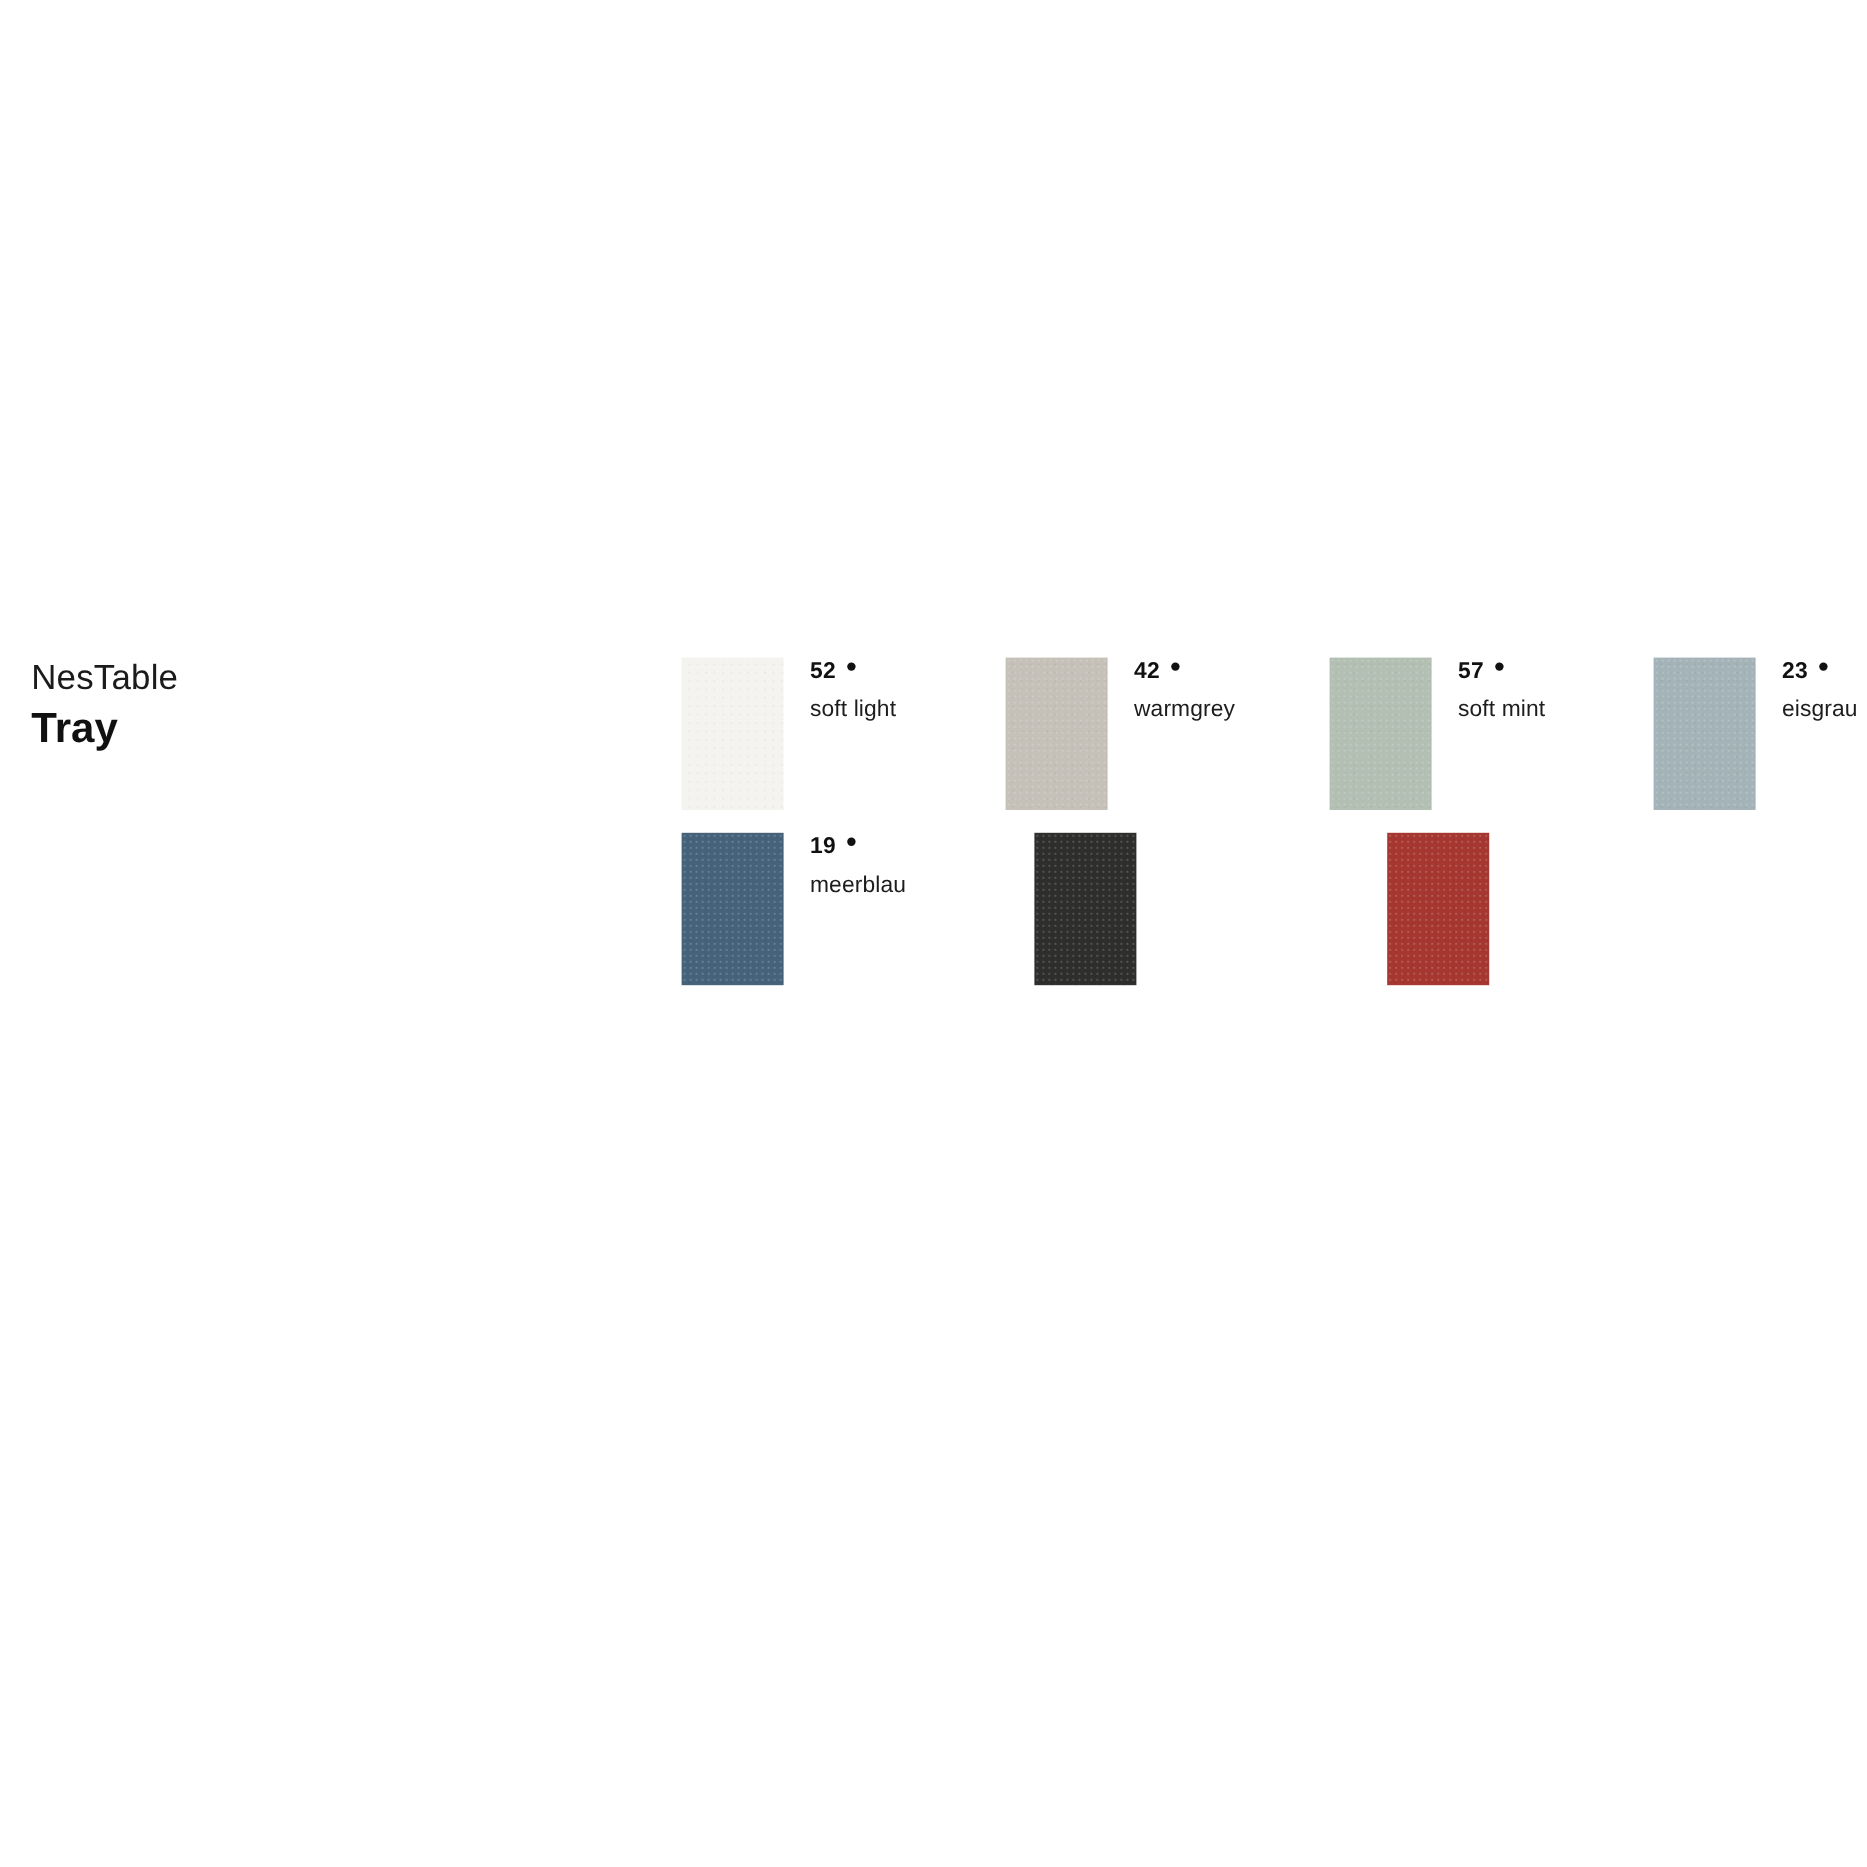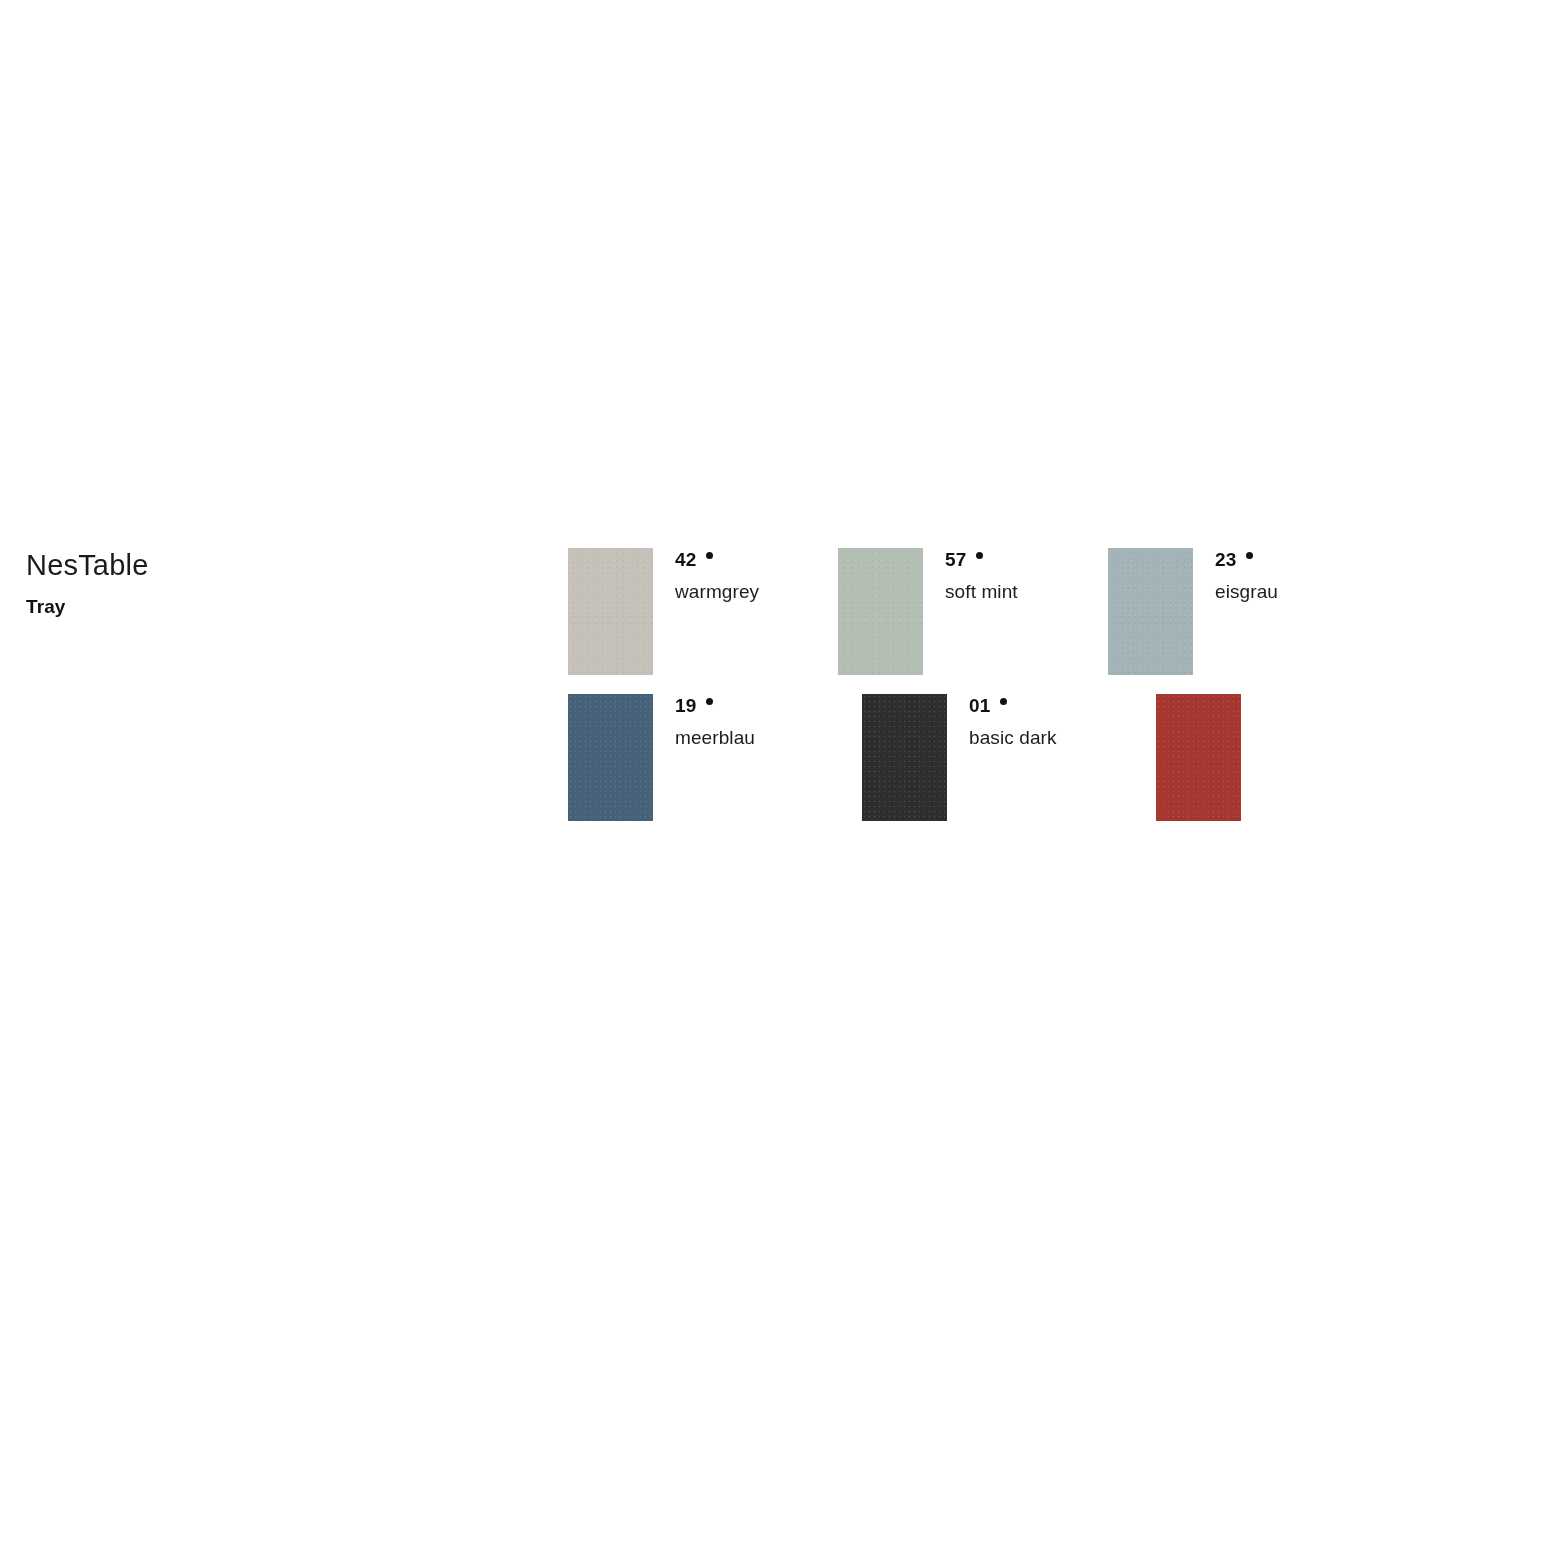--- a/index.html
+++ b/index.html
@@ -27,21 +27,21 @@
   }
   #product-title .line-1 {
     font-size: 29px;
     font-weight: 400;
     letter-spacing: 0.2px;
     line-height: 34px;
     color: #1b1b1b;
     white-space: nowrap;
   }
   #product-title .line-2 {
-    font-size: 19px;
+    font-size: 35px;
     font-weight: 700;
     letter-spacing: 0.1px;
     line-height: 34px;
     margin-top: 8px;
     color: #111111;
     white-space: nowrap;
   }
 
   
   #swatch-grid {
@@ -129,20 +129,30 @@
 
 <div id="product-title">
   <div class="line-1">NesTable</div>
   <div class="line-2">Tray</div>
 </div>
 
 <div id="swatch-grid">
 
   <div class="swatch-row">
 
+    <div class="swatch-cell">
+      <div class="swatch-chip" style="background-color:#f4f3f0"></div>
+      <div class="swatch-text">
+        <div class="swatch-code-line">
+          <span class="swatch-code">52</span>
+          <span class="swatch-dot" style="background: rgb(17, 17, 17);"></span>
+        </div>
+        <div class="swatch-name">soft light</div>
+      </div>
+    </div>
 
     <div class="swatch-cell">
       <div class="swatch-chip" style="background-color:#c5c1b9"></div>
       <div class="swatch-text">
         <div class="swatch-code-line">
           <span class="swatch-code">42</span>
           <span class="swatch-dot" style="background: rgb(17, 17, 17);"></span>
         </div>
         <div class="swatch-name">warmgrey</div>
       </div>
@@ -180,27 +190,20 @@
         <div class="swatch-code-line">
           <span class="swatch-code">19</span>
           <span class="swatch-dot" style="background: rgb(17, 17, 17);"></span>
         </div>
         <div class="swatch-name">meerblau</div>
       </div>
     </div>
 
     <div class="swatch-cell">
       <div class="swatch-chip" style="background-color:#2e2e2c"></div>
-      <div class="swatch-text">
-        <div class="swatch-code-line">
-          <span class="swatch-code">01</span>
-          <span class="swatch-dot" style="background: rgb(17, 17, 17);"></span>
-        </div>
-        <div class="swatch-name">basic dark</div>
-      </div>
     </div>
 
     <div class="swatch-cell">
       <div class="swatch-chip" style="background-color:#a53730"></div>
     </div>
 
     <div class="swatch-cell"></div>
 
   </div>
 

